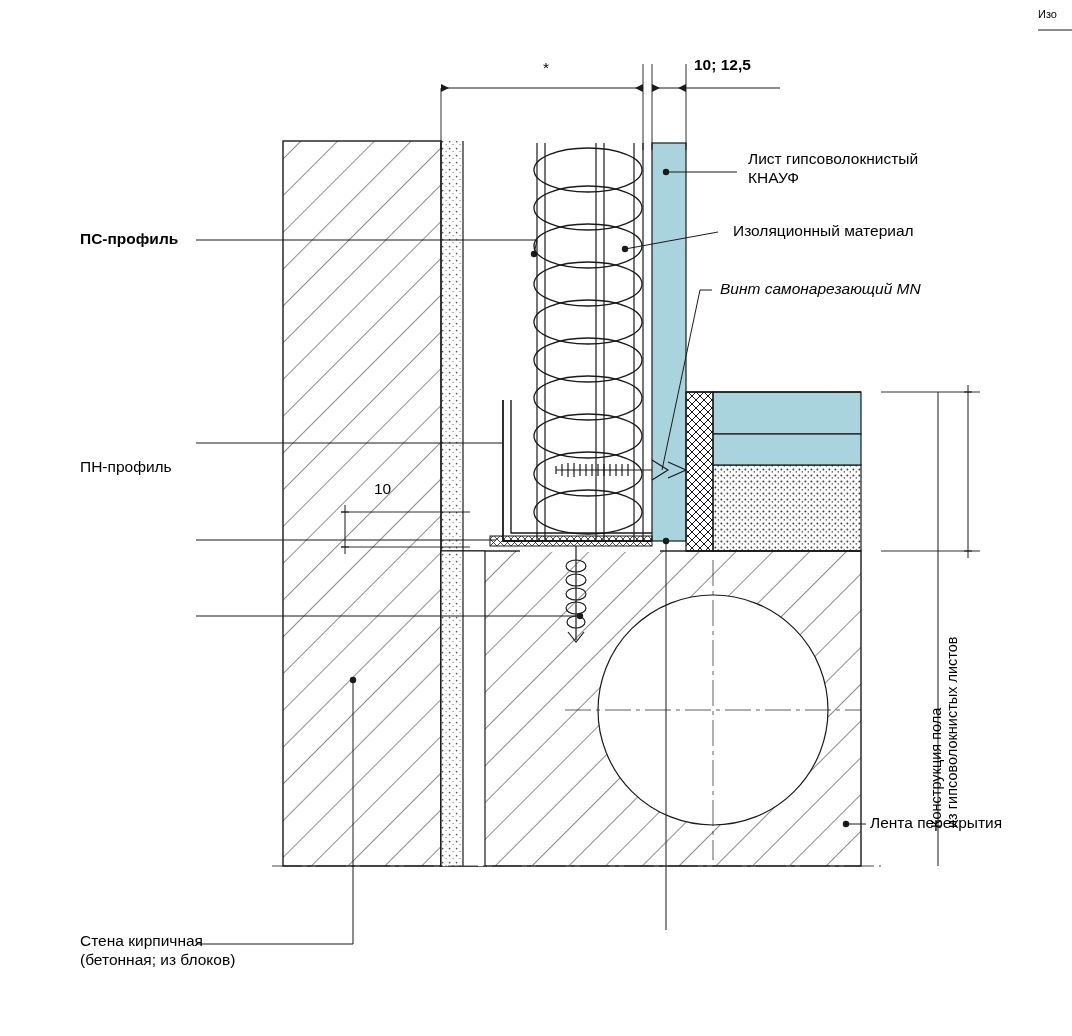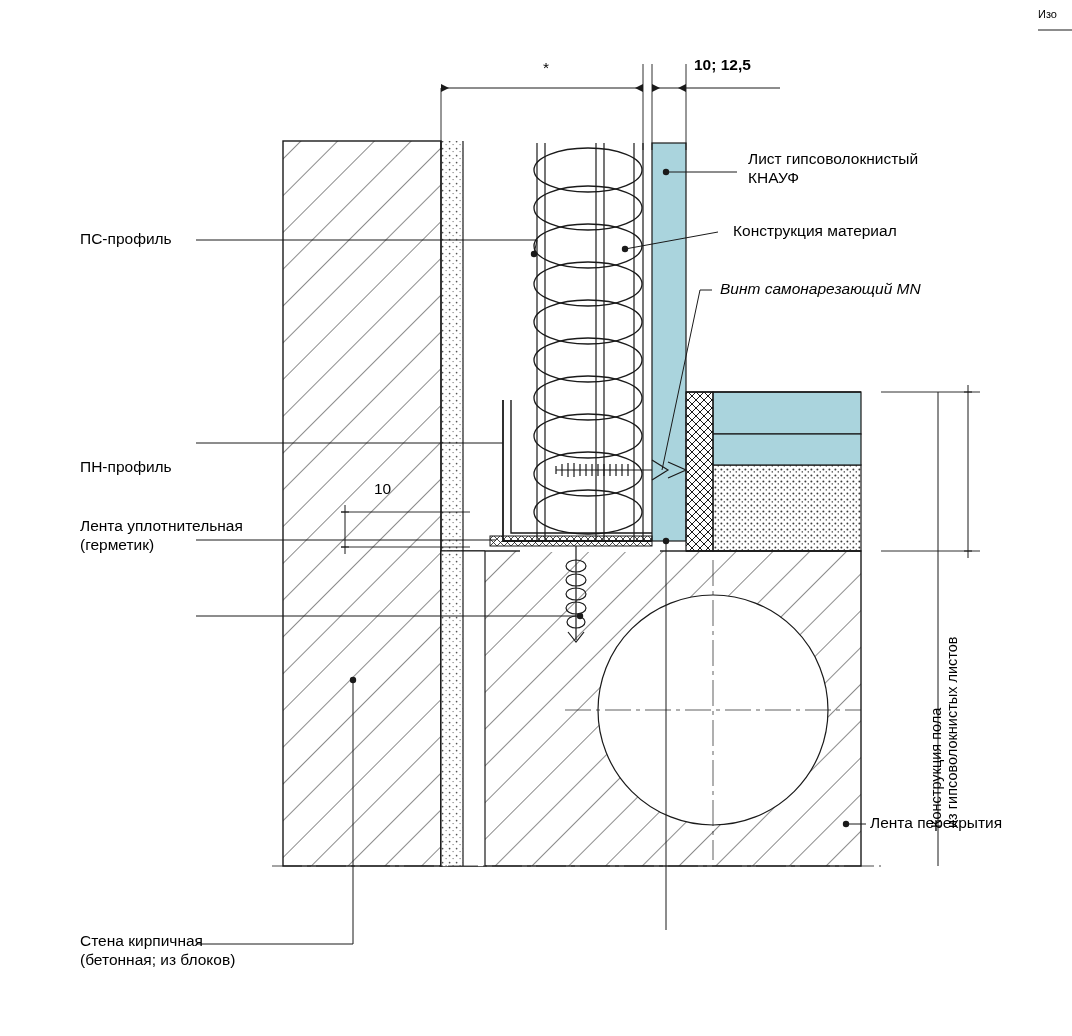--- a/index.html
+++ b/index.html
@@ -190,30 +190,28 @@
 
       <line x1="272" y1="866" x2="881" y2="866" stroke="#1a1a1a" stroke-width="0.8" stroke-dasharray="30 5 4 5"></line>
       <line x1="272" y1="866" x2="272" y2="866" stroke="#1a1a1a" stroke-width="1"></line>
 
       <line x1="1038" y1="30" x2="1072" y2="30" stroke="#1a1a1a" stroke-width="1.2"></line>
     </g>
   </svg>
 
   <div class="topright" style="left:1038px;top:8px;">Изо</div>
 
-  <div class="lbl" style="left:80px;top:229px;">ПС-профиль</div>
+  <div class="lbl" style="left:80px;top:229px;font-weight:bold;">ПС-профиль</div>
   <div class="lbl" style="left:80px;top:457px;">ПН-профиль</div>
-  <div class="lbl" style="left:80px;top:516px;">Лента уплотнительная
-(герметик)</div>
   <div class="lbl" style="left:80px;top:931px;">Стена кирпичная
 (бетонная; из блоков)</div>
 
   <div class="lbl" style="left:748px;top:149px;">Лист гипсоволокнистый
 КНАУФ</div>
-  <div class="lbl" style="left:733px;top:221px;">Конструкция материал</div>
+  <div class="lbl" style="left:733px;top:221px;">Изоляционный материал</div>
   <div class="lbl" style="left:720px;top:279px;font-style:italic;">Винт самонарезающий MN</div>
   <div class="lbl" style="left:870px;top:813px;">Лента перекрытия</div>
 
 
   <div class="vert" style="left:928px;top:828px;">Конструкция пола
 из гипсоволокнистых листов</div>
 
   <div class="lbl" style="left:543px;top:58px;">*</div>
   <div class="lbl" style="left:694px;top:55px;font-weight:bold;">10; 12,5</div>
   <div class="lbl" style="left:374px;top:479px;">10</div>

